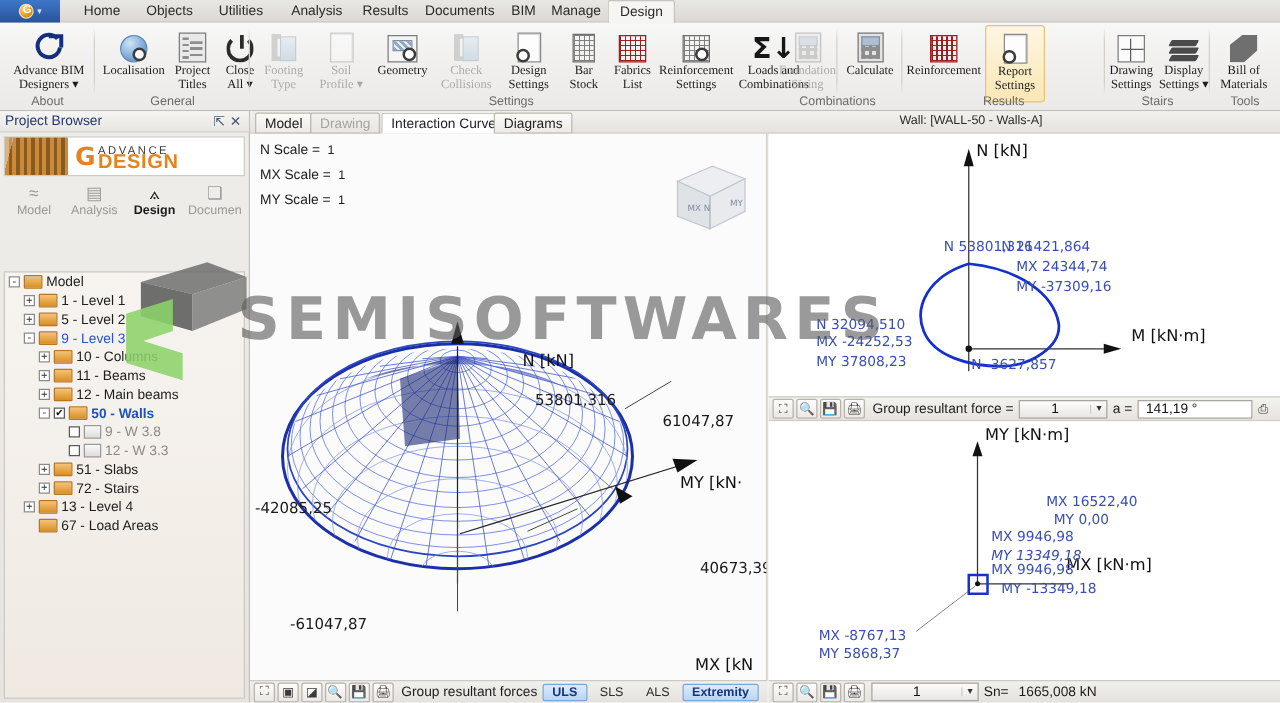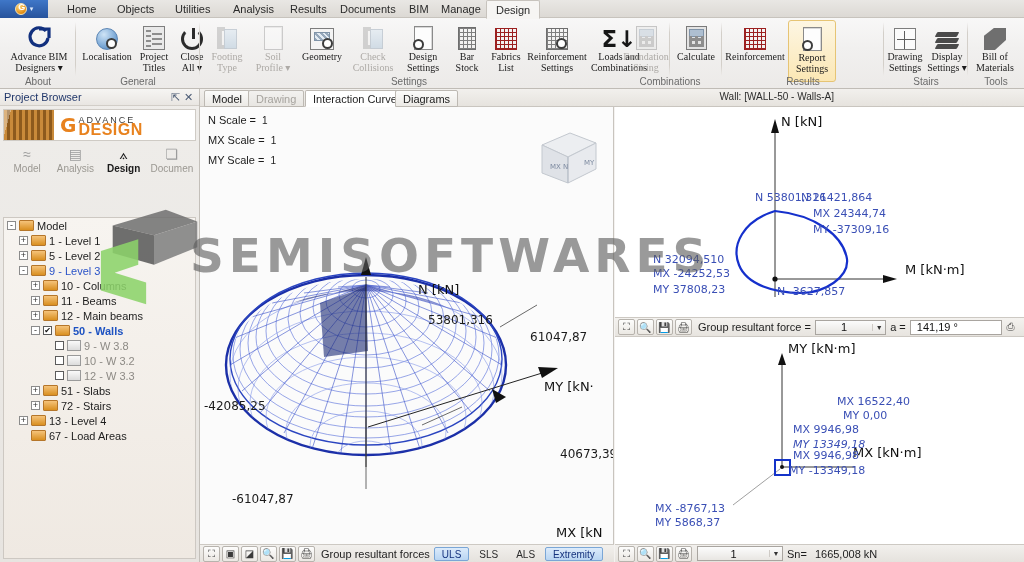--- a/index.html
+++ b/index.html
@@ -184,21 +184,21 @@
 
   
   #sbleft { position:absolute; left:0; top:455px; width:414px; height:18px;
             background:linear-gradient(#f2f0ed,#e5e2dd); border-top:1px solid #cdc9c3;
             display:flex; align-items:center; padding-left:3px; }
   #sbright{ position:absolute; left:415px; top:455px; width:409px; height:18px;
             background:linear-gradient(#f2f0ed,#e5e2dd); border-top:1px solid #cdc9c3;
             display:flex; align-items:center; padding-left:3px; }
   .lsbtn { padding:0 7px; height:14px; line-height:13px; font-size:10px; color:#16337e;
            border:1px solid transparent; border-radius:2px; cursor:pointer; margin-right:2px;}
-  .lsbtn.on { background:linear-gradient(#dcebfb,#b9d5f2); border-color:#7aa6d6; font-weight:normal; }
+  .lsbtn.on { background:linear-gradient(#dcebfb,#b9d5f2); border-color:#7aa6d6; font-weight:bold; }
   .lsbtn.off { color:#2b2b2b; }
 
   
   #wm { position:absolute; left:0; top:0; width:1024px; height:562px; pointer-events:none; }
   #wm .wtext { position:absolute; left:190px; top:228px; font-size:47px; font-weight:bold;
                letter-spacing:5px; color:rgba(92,92,92,.62); font-family:"DejaVu Sans",sans-serif; }
   #wm .wlogo { position:absolute; left:95px; top:196px; width:118px; height:118px; }
 
   .selbox { position:absolute; width:17px; height:17px; border:2px solid #1433c9; }
 </style>
@@ -490,26 +490,20 @@
         <span class="exp">-</span>
         <span class="cbx">✔</span>
         <span class="fico"></span>
         <span class="lbl">50 - Walls</span>
       </div>
       <div class="tn gray" style="padding-left: 39px;">
         <span class="spc"></span>
         <span class="cbx"></span>
         <span class="wico"></span>
         <span class="lbl">9 - W 3.8</span>
-      </div>
-      <div class="tn gray" style="padding-left: 39px;">
-        <span class="spc"></span>
-        <span class="cbx"></span>
-        <span class="wico"></span>
-        <span class="lbl">10 - W 3.2</span>
       </div>
       <div class="tn gray" style="padding-left: 39px; text-align: center;">
         <span class="spc"></span>
         <span class="cbx"></span>
         <span class="wico"></span>
         <span class="lbl">12 - W 3.3</span>
       </div>
       <div class="tn" style="padding-left: 27px;">
         <span class="exp">+</span>
         <span class="fico"></span>
@@ -716,21 +710,21 @@
     <div class="selbox" style="left:159px;top:122px;"></div>
 
     <div class="axlab" style="left:173px;top:4px;">MY  [kN·m]</div>
     <div class="axlab" style="left:238px;top:108px;">MX  [kN·m]</div>
 
     <div class="cvlab" style="left:222px;top:58px;">MX 16522,40</div>
     <div class="cvlab" style="left:228px;top:72px;">MY 0,00</div>
     <div class="cvlab" style="left:178px;top:86px;">MX 9946,98</div>
     <div class="cvlab" style="left:178px;top:101px;font-style:italic;">MY 13349,18</div>
     <div class="cvlab" style="left:178px;top:112px;">MX 9946,98</div>
-    <div class="cvlab" style="left:174px;top:127px;text-align:center;">MY -13349,18</div>
+    <div class="cvlab" style="left:186px;top:127px;text-align:center;">MY -13349,18</div>
     <div class="cvlab" style="left:40px;top:165px;">MX -8767,13</div>
     <div class="cvlab" style="left:40px;top:179px;">MY 5868,37</div>
 
   </div>
 
   <div id="sbleft">
     <div class="tbtn">⛶</div>
     <div class="tbtn">▣</div>
     <div class="tbtn">◪</div>
     <div class="tbtn">🔍</div>

